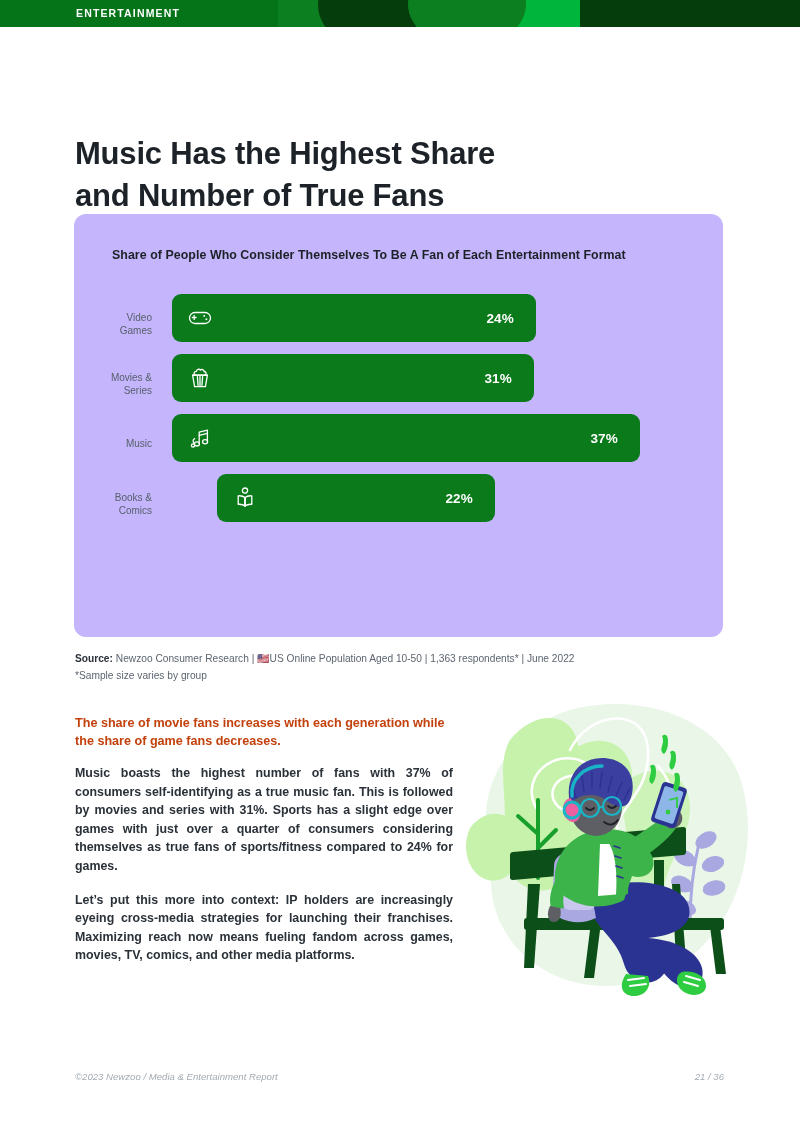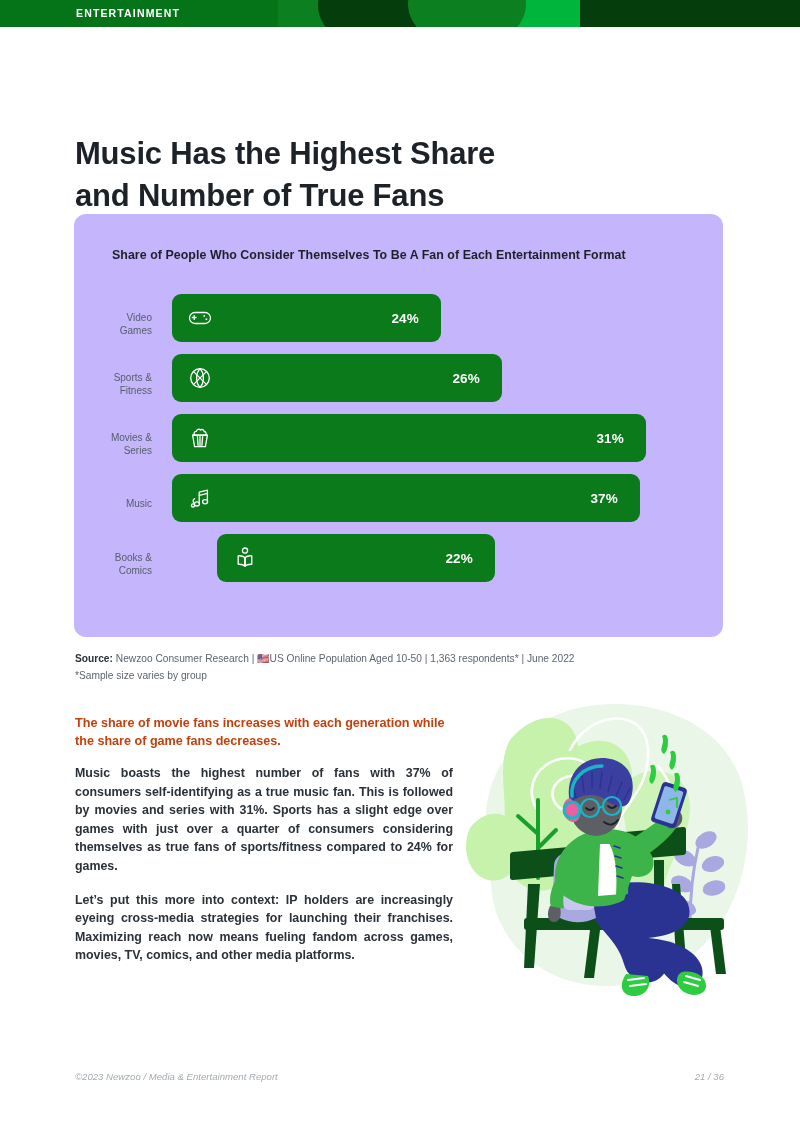--- a/index.html
+++ b/index.html
@@ -233,55 +233,39 @@
 and Number of True Fans</h1>
 
 <div class="chart-card">
   <div class="chart-heading">Share of People Who Consider Themselves To Be A Fan of Each Entertainment Format</div>
 
   <div class="bars">
 
     <div class="bar-row">
       <div class="bar-label">Video
 Games</div>
-      <div class="bar-track" style="width:269px;text-decoration:underline;">
+      <div class="bar-track" style="width:364px;text-decoration:underline;">
         <div class="bar-fill">
           <svg class="bar-icon" viewBox="0 0 28 28" fill="none" stroke="#ffffff" stroke-width="1.3" stroke-linecap="round">
             <rect x="3.5" y="8.5" width="21" height="11" rx="5.5"></rect>
             <line x1="8.2" y1="11.6" x2="8.2" y2="15.4"></line>
             <line x1="6.3" y1="13.5" x2="10.1" y2="13.5"></line>
             <circle cx="18.2" cy="11.9" r="0.95" fill="#ffffff" stroke="none"></circle>
             <circle cx="20.4" cy="15.2" r="0.95" fill="#ffffff" stroke="none"></circle>
           </svg>
           <span class="bar-value">24%</span>
         </div>
       </div>
     </div>
 
-    <div class="bar-row">
-      <div class="bar-label">Sports &amp;
-Fitness</div>
-      <div class="bar-track" style="width:330px;">
-        <div class="bar-fill">
-          <svg class="bar-icon" viewBox="0 0 28 28" fill="none" stroke="#ffffff" stroke-width="1.3" stroke-linecap="round">
-            <circle cx="14" cy="14" r="9.3"></circle>
-            <path d="M7.4 7.4 L20.6 20.6"></path>
-            <path d="M20.6 7.4 L7.4 20.6"></path>
-            <path d="M14 4.7 C9.5 9.2 9.5 18.8 14 23.3"></path>
-            <path d="M14 4.7 C18.5 9.2 18.5 18.8 14 23.3"></path>
-          </svg>
-          <span class="bar-value">26%</span>
-        </div>
-      </div>
-    </div>
 
     <div class="bar-row">
       <div class="bar-label">Movies &amp;
 Series</div>
-      <div class="bar-track" style="width:474px;">
+      <div class="bar-track" style="width:362px;">
         <div class="bar-fill">
           <svg class="bar-icon" viewBox="0 0 28 28" fill="none" stroke="#ffffff" stroke-width="1.3" stroke-linecap="round" stroke-linejoin="round">
             <path d="M6.6 11.2 L8.6 22.6 L19.4 22.6 L21.4 11.2 Z"></path>
             <line x1="6.6" y1="11.2" x2="21.4" y2="11.2"></line>
             <line x1="11.4" y1="12.6" x2="12.1" y2="21.4"></line>
             <line x1="14" y1="12.6" x2="14" y2="21.4"></line>
             <line x1="16.6" y1="12.6" x2="15.9" y2="21.4"></line>
             <path d="M8.9 11.2 C7.3 9.6 8.2 7.2 10.3 7.3 C10.6 5.3 13.3 4.6 14.5 6.1 C15.8 4.9 18.1 5.7 18.1 7.5 C20.2 7.6 20.8 10 19.2 11.2"></path>
           </svg>
           <span class="bar-value">31%</span>

